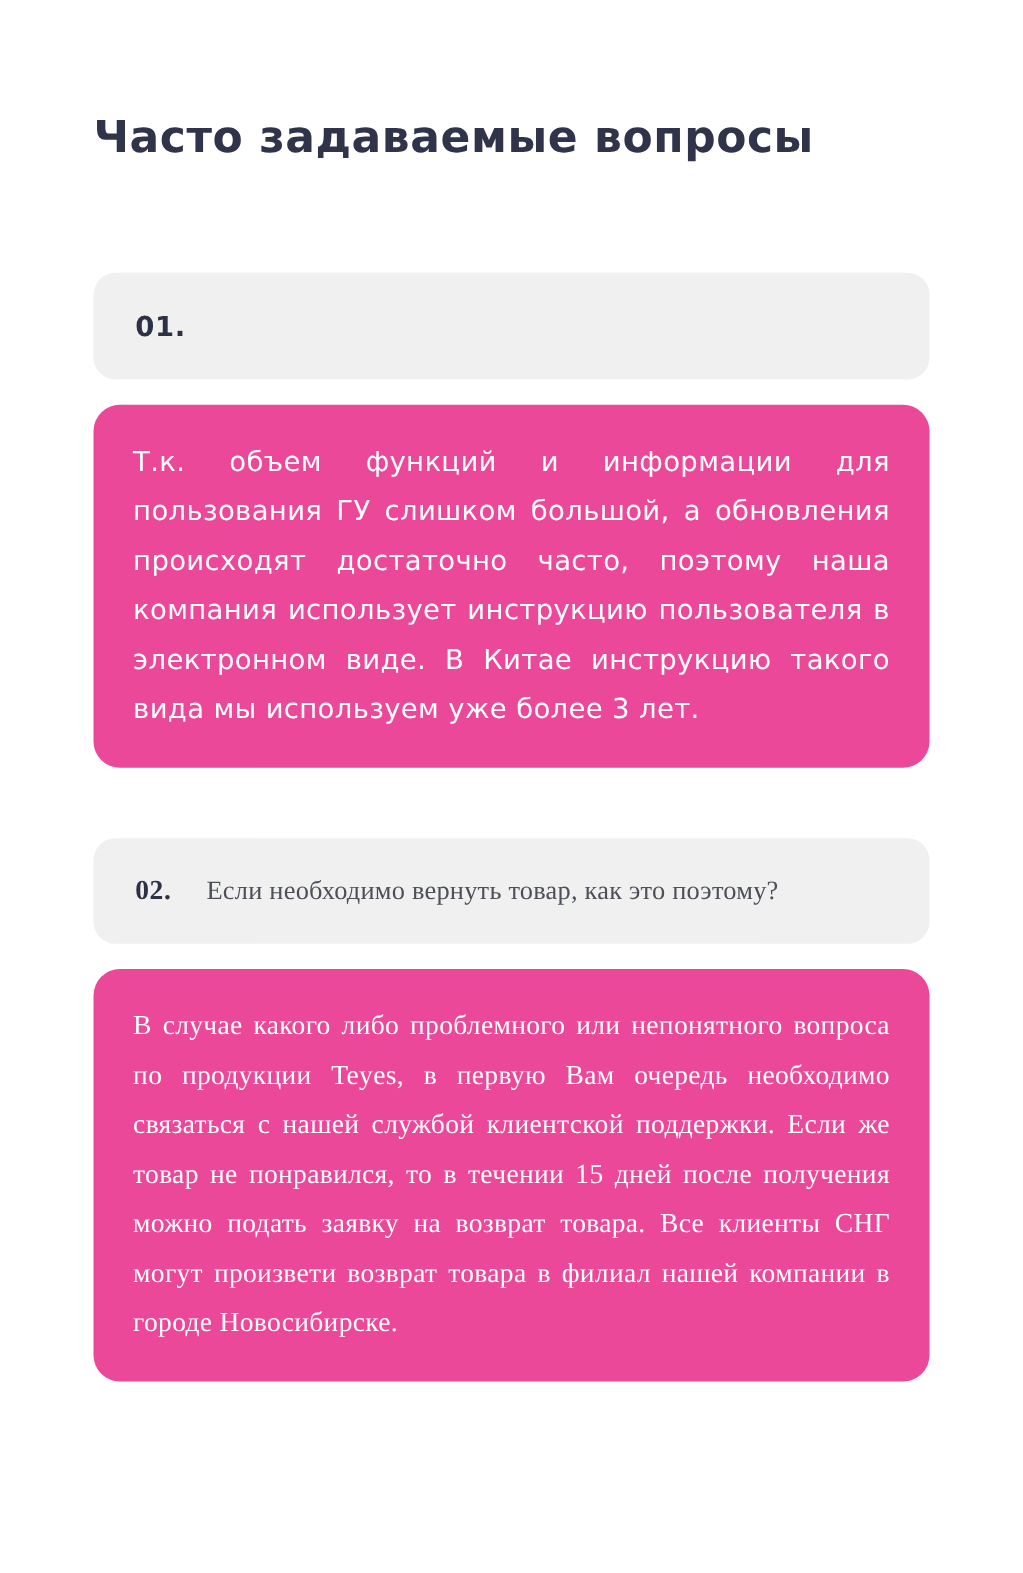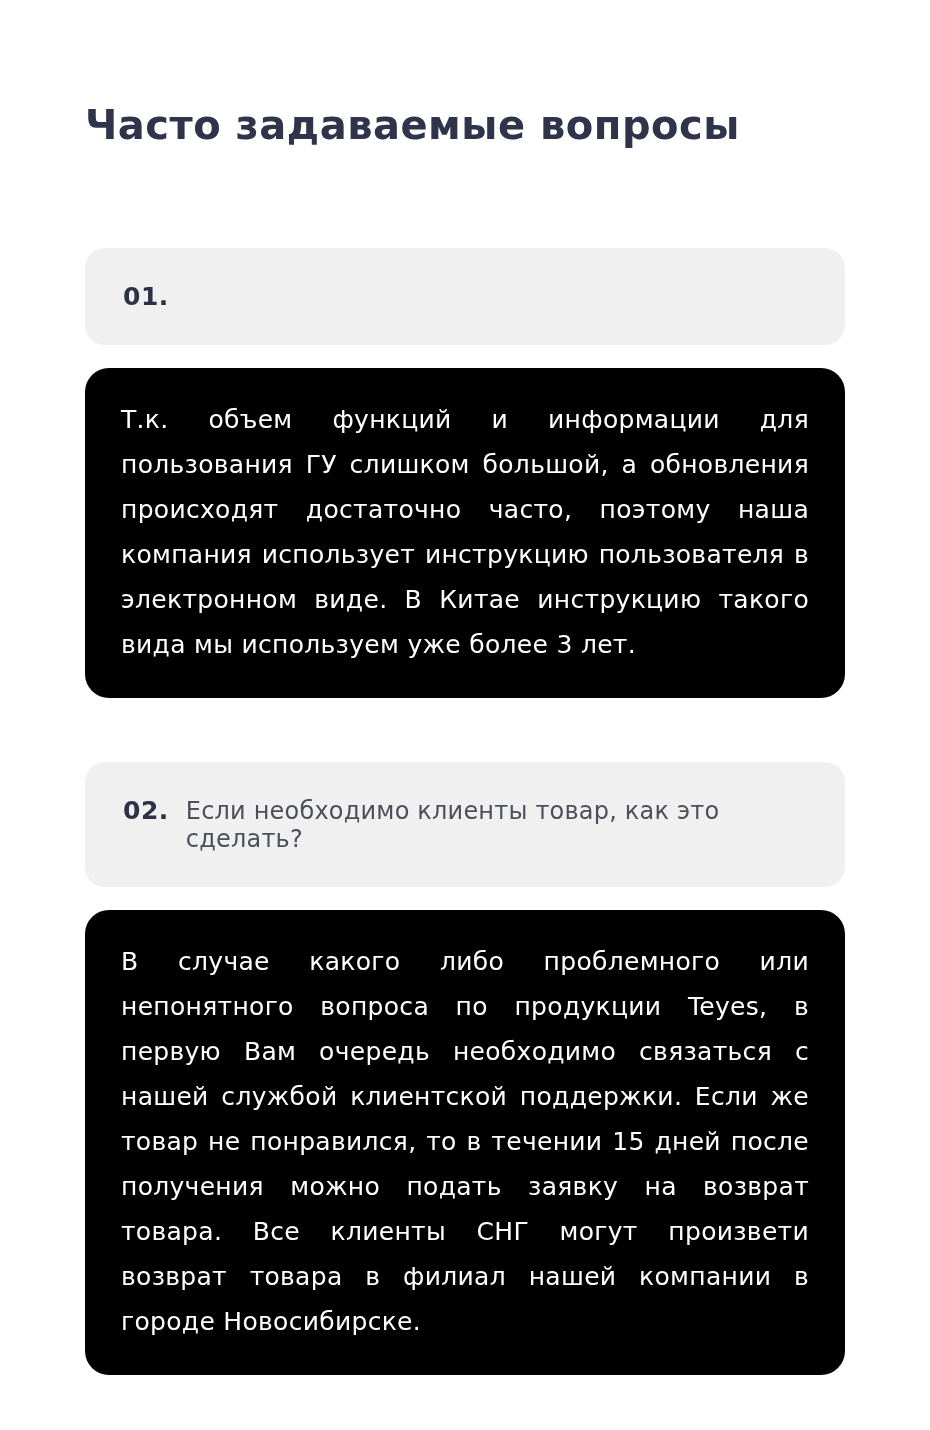--- a/index.html
+++ b/index.html
@@ -22,45 +22,46 @@
   }
   .page-title {
     margin: 0 0 100px 0;
     font-size: 40px;
     font-weight: 800;
     letter-spacing: 0.5px;
     color: #2f344a;
   }
   .faq-item + .faq-item {
     margin-top: 64px;
+    font-family: Liberation Serif, serif;
   }
   .q-card {
     background: #f0f0f0;
     border-radius: 20px;
     padding: 34px 38px;
     display: flex;
     align-items: baseline;
-    gap: 17px;
+    gap: 32px;
   }
   .q-num {
     font-size: 25px;
     font-weight: 800;
     color: #2c3145;
     letter-spacing: 0.5px;
     flex: 0 0 auto;
   }
   .q-text {
     font-size: 24px;
     font-weight: 400;
     color: #4d5059;
     letter-spacing: 0.2px;
   }
   .a-card {
     margin-top: 23px;
-    background: #000000;
+    background: #ec4899;
     border-radius: 24px;
     padding: 29px 36px 31px 36px;
   }
   .a-text {
     margin: 0;
     color: #ffffff;
     font-size: 25px;
     font-weight: 400;
     line-height: 45px;
     letter-spacing: 0.3px;
@@ -79,20 +80,20 @@
       <span class="q-num">01.</span>
     </div>
     <div class="a-card">
       <p class="a-text">Т.к. объем функций и информации для пользования ГУ слишком большой, а обновления происходят достаточно часто, поэтому наша компания использует инструкцию пользователя в электронном виде. В Китае инструкцию такого вида мы используем уже более 3 лет.</p>
     </div>
   </section>
 
   <section class="faq-item">
     <div class="q-card">
       <span class="q-num">02.</span>
-      <span class="q-text">Если необходимо клиенты товар, как это сделать?</span>
+      <span class="q-text">Если необходимо вернуть товар, как это поэтому?</span>
     </div>
     <div class="a-card">
       <p class="a-text">В случае какого либо проблемного или непонятного вопроса по продукции Teyes, в первую Вам очередь необходимо связаться с нашей службой клиентской поддержки. Если же товар не понравился, то в течении 15 дней после получения можно подать заявку на возврат товара. Все клиенты СНГ могут произвети возврат товара в филиал нашей компании в городе Новосибирске.</p>
     </div>
   </section>
 
 </main>
 
 </body></html>

